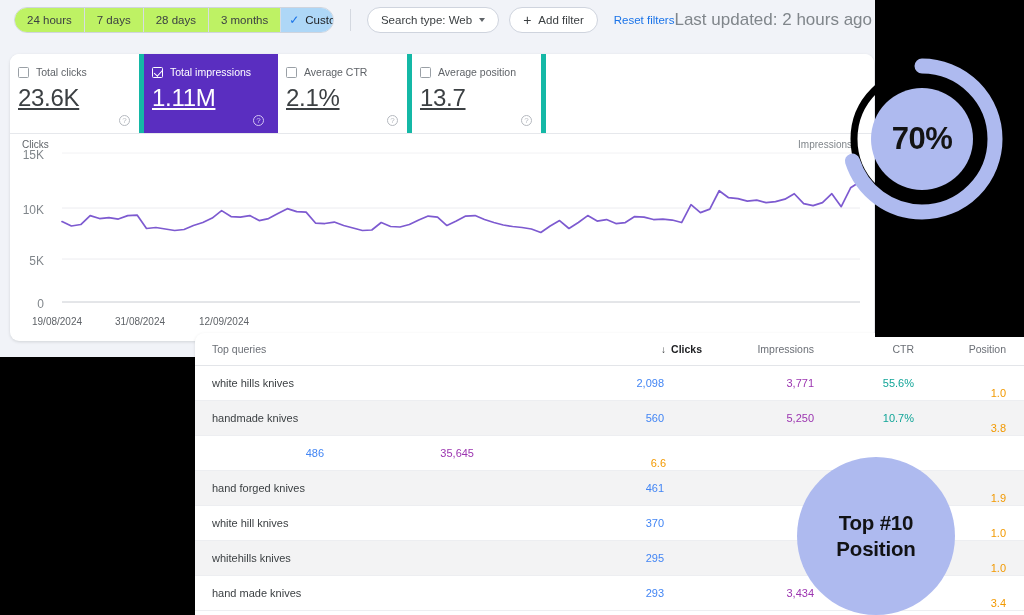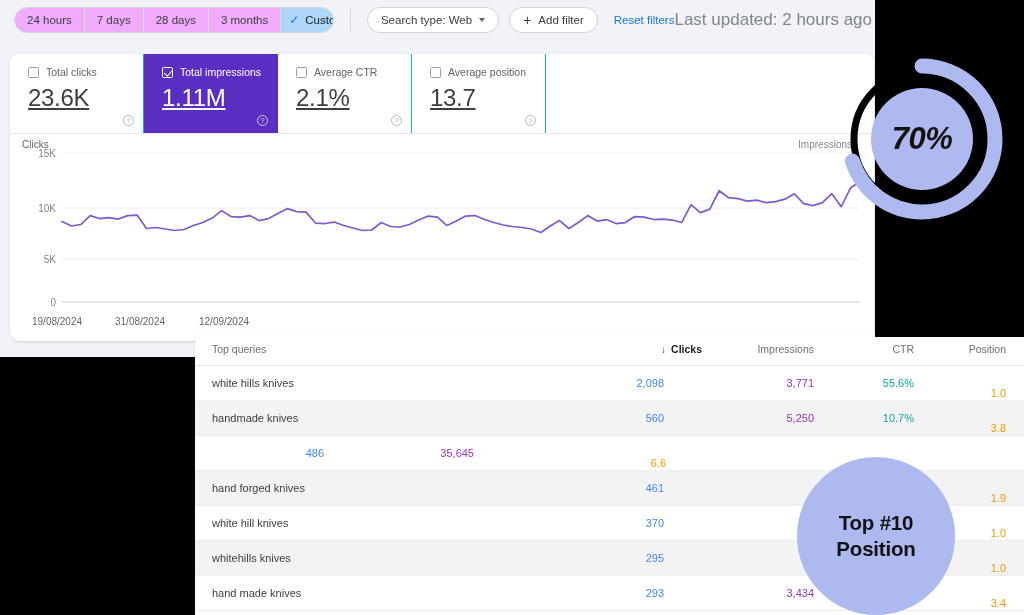--- a/index.html
+++ b/index.html
@@ -42,21 +42,21 @@
     border: 1px solid #cfd4de;
     border-radius: 13px;
     overflow: hidden;
     background: #fff;
   }
   .seg {
     display: flex; align-items: center; justify-content: center;
     padding: 0 12px;
     font-size: 11.5px;
     color: #3c4043;
-    background: #f0abfc;
+    background: #bef264;
     border-right: 1px solid #d8dce4;
     white-space: nowrap;
     cursor: pointer;
   }
   .seg:last-child { border-right: none; }
   .seg.active {
     background: #aed7f7;
     color: #202124;
     font-weight: 500;
     gap: 6px;
@@ -116,22 +116,22 @@
     overflow: hidden;
     z-index: 6;
   }
   #metric-row {
     display: flex; height: 80px;
     border-bottom: 1px solid #e6e8ec;
   }
   .metric {
     position: relative;
     flex: 0 0 134px;
-    padding: 12px 0 0 18px;
-    border-right: 1px solid #14b8a6;
+    padding: 12px 0 0 8px;
+    border-right: 5px solid #14b8a6;
     background: #fff;
     cursor: pointer;
   }
   .metric.selected { background: #5a2ec0; border-right-color: #5a2ec0; }
   .metric-top { display: flex; align-items: center; gap: 7px; }
   .cb {
     width: 11px; height: 11px;
     border: 1.4px solid #9aa0a6;
     border-radius: 1.5px;
     flex: none;
@@ -176,22 +176,22 @@
   #plot { position: relative; height: 206px; }
   #y-title {
     position: absolute; left: 12px; top: 5px;
     font-size: 10px; color: #5f6368;
   }
   #y2-title {
     position: absolute; right: 22px; top: 5px;
     font-size: 10px; color: #80868b;
   }
   .ytick {
-    position: absolute; left: 12px;
-    font-size: 10px; color: #80868b;
+    position: absolute; left: 0;
+    font-size: 12px; color: #80868b;
     width: 34px; text-align: right;
   }
   .xtick {
     position: absolute; top: 182px;
     font-size: 10px; color: #5f6368;
     white-space: nowrap;
     margin-left: 6px;
   }
   #svg-plot { position: absolute; left: 0; top: 0; }
 
@@ -238,21 +238,20 @@
     z-index: 60;
   }
   #donut-badge .cap {
     position: absolute; inset: 0;
     display: flex; align-items: center; justify-content: center;
   }
   #donut-text {
     font-size: 31px; font-weight: 700;
     color: #131313;
     letter-spacing: -.5px;
-    font-style: italic;
   }
   #position-badge {
     position: absolute; left: 797px; top: 457px;
     width: 158px; height: 158px;
     border-radius: 50%;
     background: #aebaef;
     z-index: 60;
     display: flex; flex-direction: column;
     align-items: center; justify-content: center;
     line-height: 1.28;

